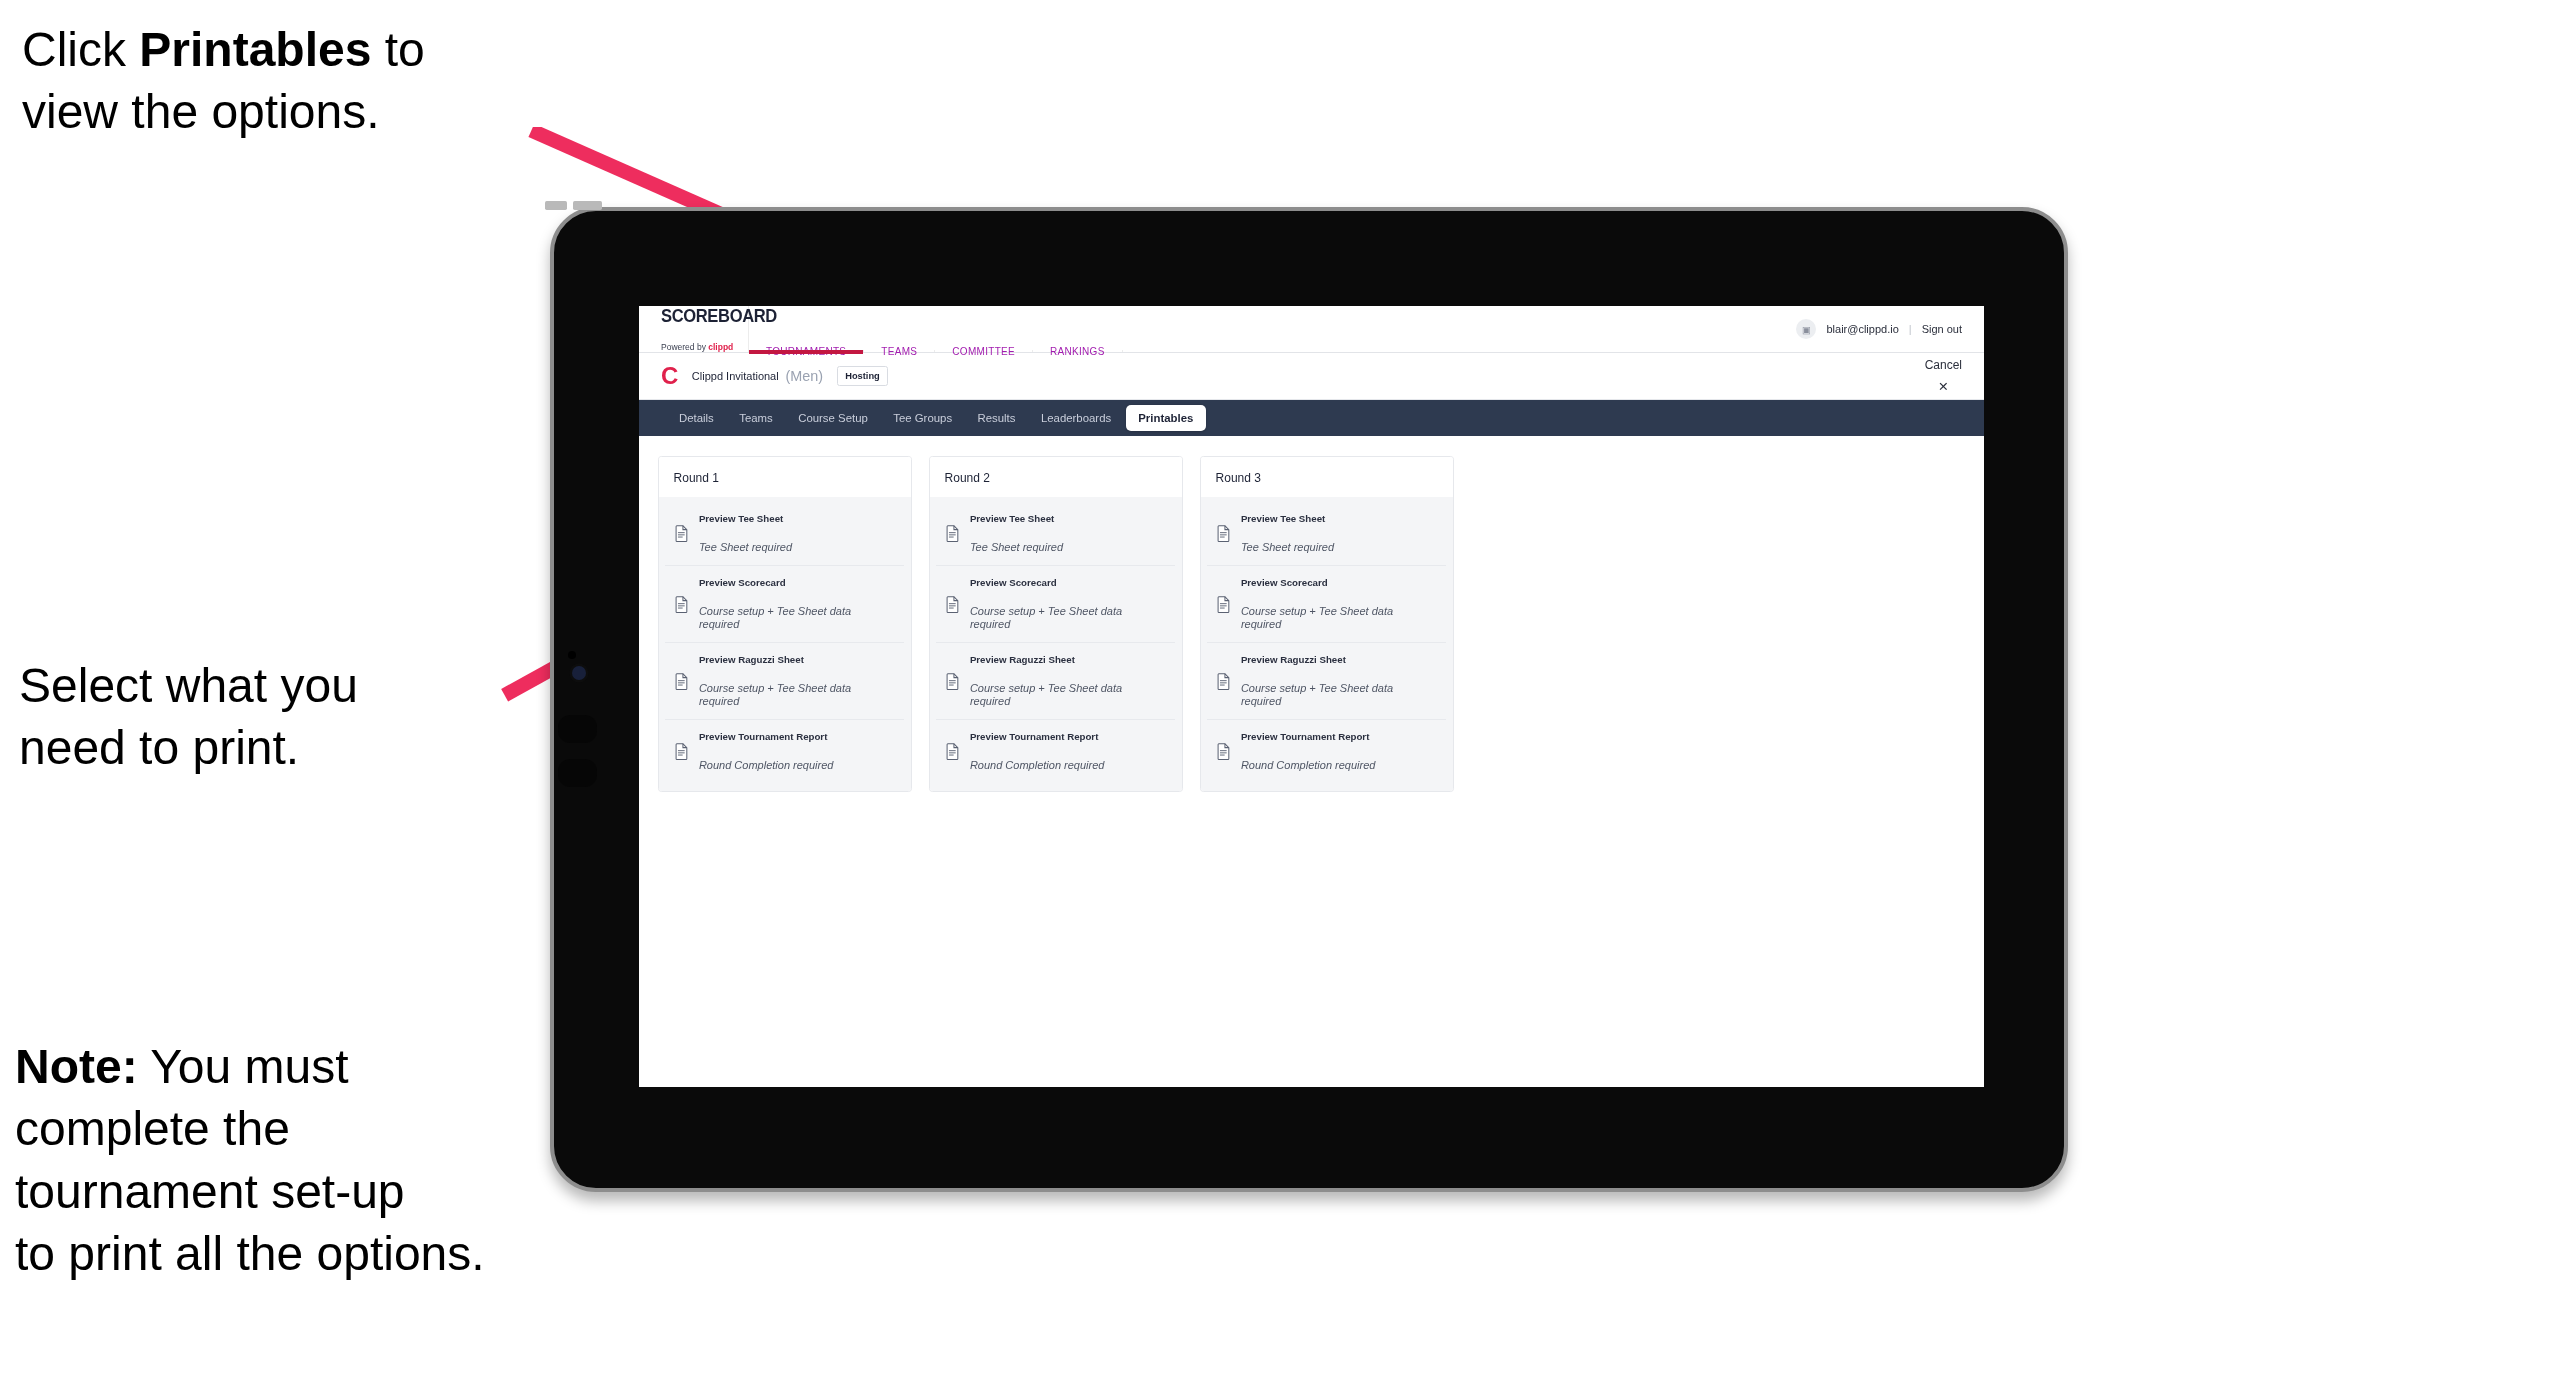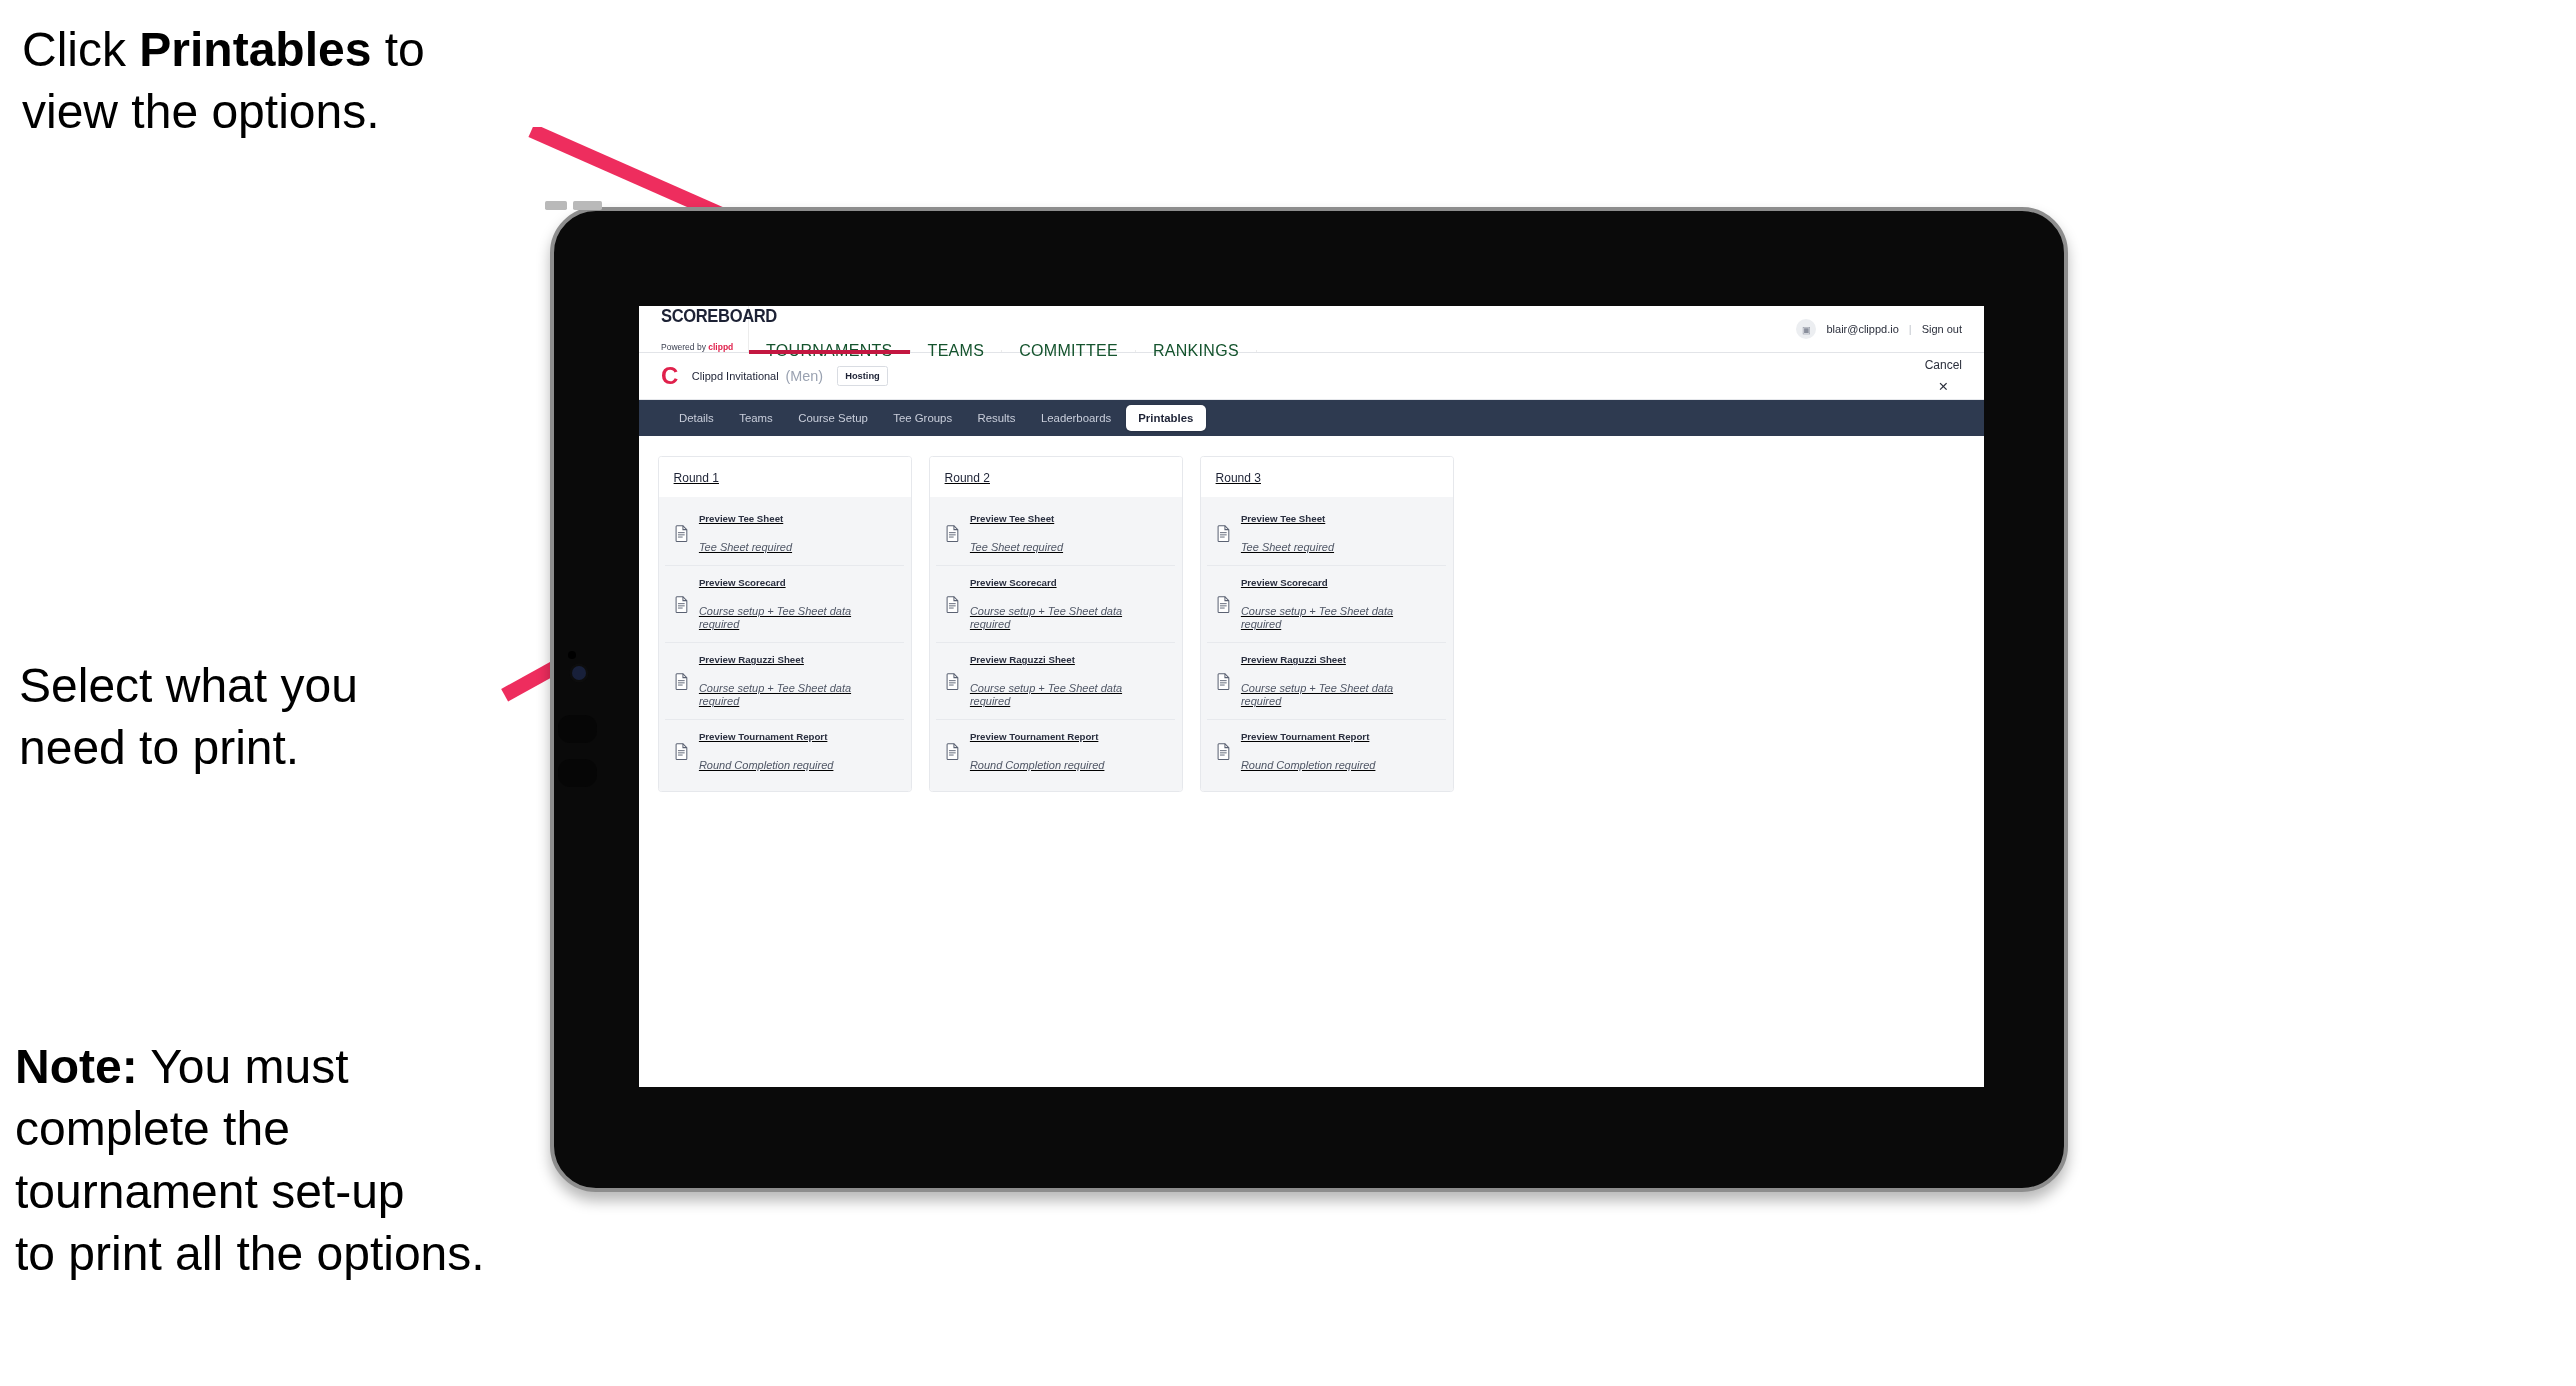--- a/index.html
+++ b/index.html
@@ -79,22 +79,22 @@
     color: #1d2235; line-height: 1; font-family: "Liberation Sans", sans-serif;
     transform: scaleX(0.92); transform-origin: left center;
   }
   #brand-sub { font-size: 8.5px; color: #3a3f50; margin-top: 17px; }
   #brand-sub .clippd { color: #e0214c; font-weight: 700; }
 
   #main-nav { display: flex; align-items: stretch; }
   .main-nav-item {
     display: flex; align-items: center;
     padding: 0 17px;
-    font-size: 16px; letter-spacing: 0.3px;
-    color: #14532d;
+    font-size: 10px; letter-spacing: 0.3px;
+    color: #a21caf;
     border-right: 0.8px solid #ececec;
     position: relative;
     cursor: pointer;
     margin-top: 44px;
   }
   .main-nav-item.active::after {
     content: ""; position: absolute; left: 0; right: 0; bottom: -1.7px;
     height: 3.4px; background: #c31741;
   }
 
@@ -166,21 +166,20 @@
 
   
   #content { padding: 20px 18.6px; background: #fff; height: calc(100% - 130px); }
   #rounds { display: flex; gap: 17px; align-items: flex-start; }
   .round-card {
     width: 254px;
     background: #fff;
     border: 0.8px solid #e6e8ec;
     border-radius: 3.4px;
     overflow: hidden;
-    text-decoration: underline;
   }
   .round-head {
     padding: 13.5px 15px 12.7px 15px;
     font-size: 12px; color: #1d2235;
     background: #fff;
   }
   .round-body { background: #f4f5f7; padding: 5px 6.8px 8.5px 6.8px; }
   .print-row {
     display: flex; align-items: center; gap: 10px;
     padding: 11px 10px;

